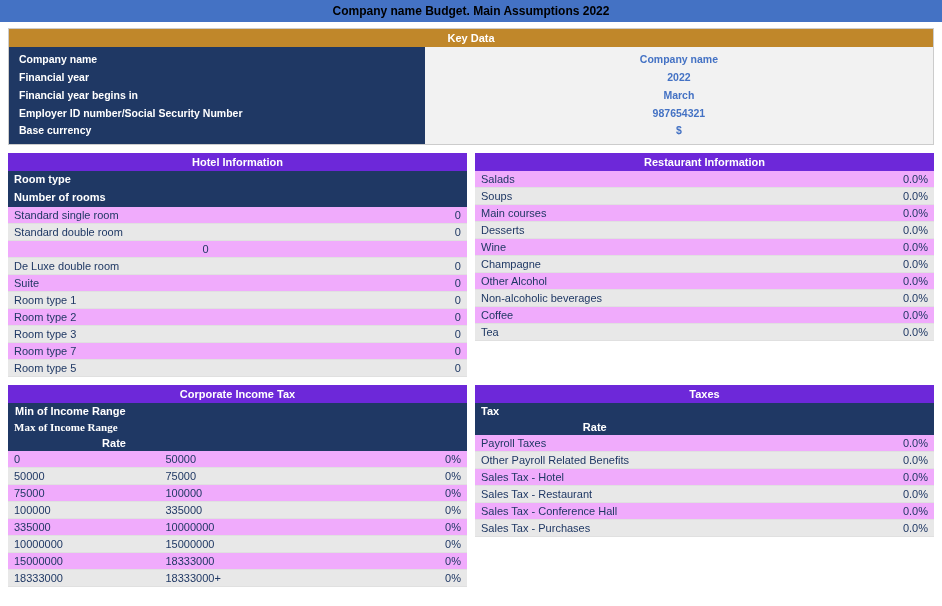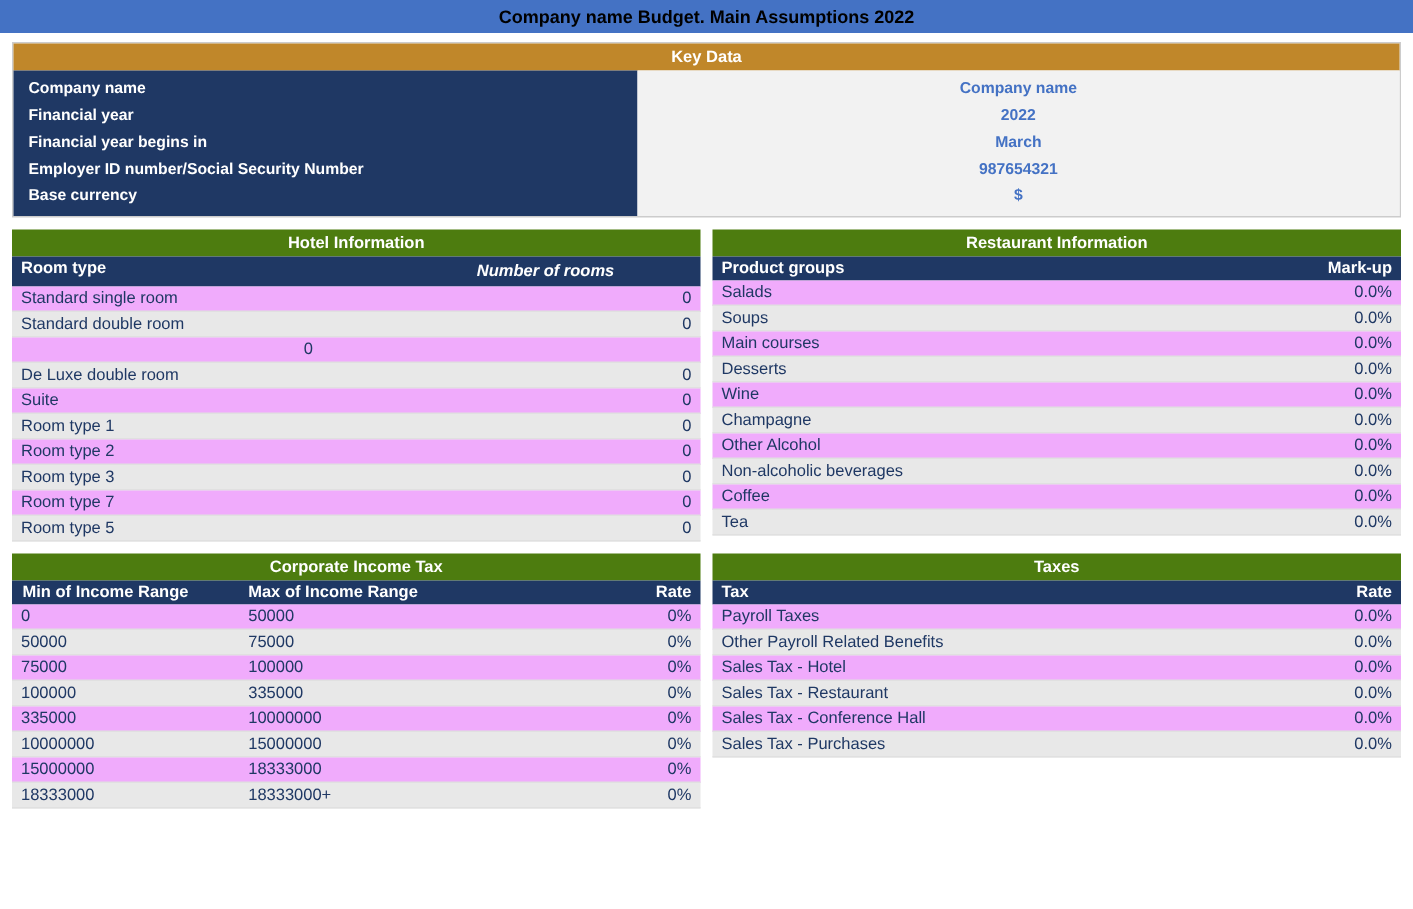--- a/index.html
+++ b/index.html
@@ -53,32 +53,33 @@
     }
     .two-col-layout {
       display: flex;
       gap: 8px;
       margin: 8px 8px 0 8px;
     }
     .left-col, .right-col {
       flex: 1;
     }
     .section-header {
-      background: #4d7c0f;
+      background: #6d28d9;
       color: #ffffff;
       text-align: center;
       font-weight: bold;
       padding: 3px 0;
       font-size: 11px;
     }
     .table-header-row {
       display: flex;
       background: #1f3864;
       color: #ffffff;
       font-weight: bold;
+      flex-direction: column;
     }
     .table-row {
       display: flex;
       background: #f0abfc;
       border-bottom: 1px solid #e0e0e0;
     }
     .table-row:nth-child(even) {
       background: #e8e8e8;
     }
     .col-room-type {
@@ -92,22 +93,21 @@
       text-align: right;
       color: #1f3864;
     }
     .col-header-room {
       width: 55%;
       padding: 2px 6px;
     }
     .col-header-num {
       width: 45%;
       padding: 4px 6px;
-      text-align: center;
-      font-style: italic;
+      text-align: left;
     }
     
     .col-product {
       width: 70%;
       padding: 2px 6px;
       color: #1f3864;
     }
     .col-markup {
       width: 30%;
       padding: 2px 6px;
@@ -161,20 +161,21 @@
       text-align: right;
       color: #1f3864;
     }
     .col-header-min {
       width: 33%;
       padding: 2px 7px;
     }
     .col-header-max {
       width: 40%;
       padding: 2px 6px;
+      font-family: Liberation Serif, serif;
     }
     .col-header-rate {
       width: 27%;
       padding: 2px 6px;
       text-align: right;
     }
     .bottom-section {
       display: flex;
       gap: 8px;
       margin: 8px 8px 8px 8px;
@@ -251,24 +252,20 @@
   </div>
         <div class="table-row">
     <div class="col-room-type">Room type 5</div>
     <div class="col-num-rooms">0</div>
   </div>
       </div>
   </div>
 
   <div class="right-col">
     <div class="section-header">Restaurant Information</div>
-    <div class="table-header-row">
-      <div class="col-header-product">Product groups</div>
-      <div class="col-header-markup">Mark-up</div>
-    </div>
     <div id="restaurant-rows">
         <div class="table-row">
     <div class="col-product">Salads</div>
     <div class="col-markup">0.0%</div>
   </div>
         <div class="table-row">
     <div class="col-product">Soups</div>
     <div class="col-markup">0.0%</div>
   </div>
         <div class="table-row">

